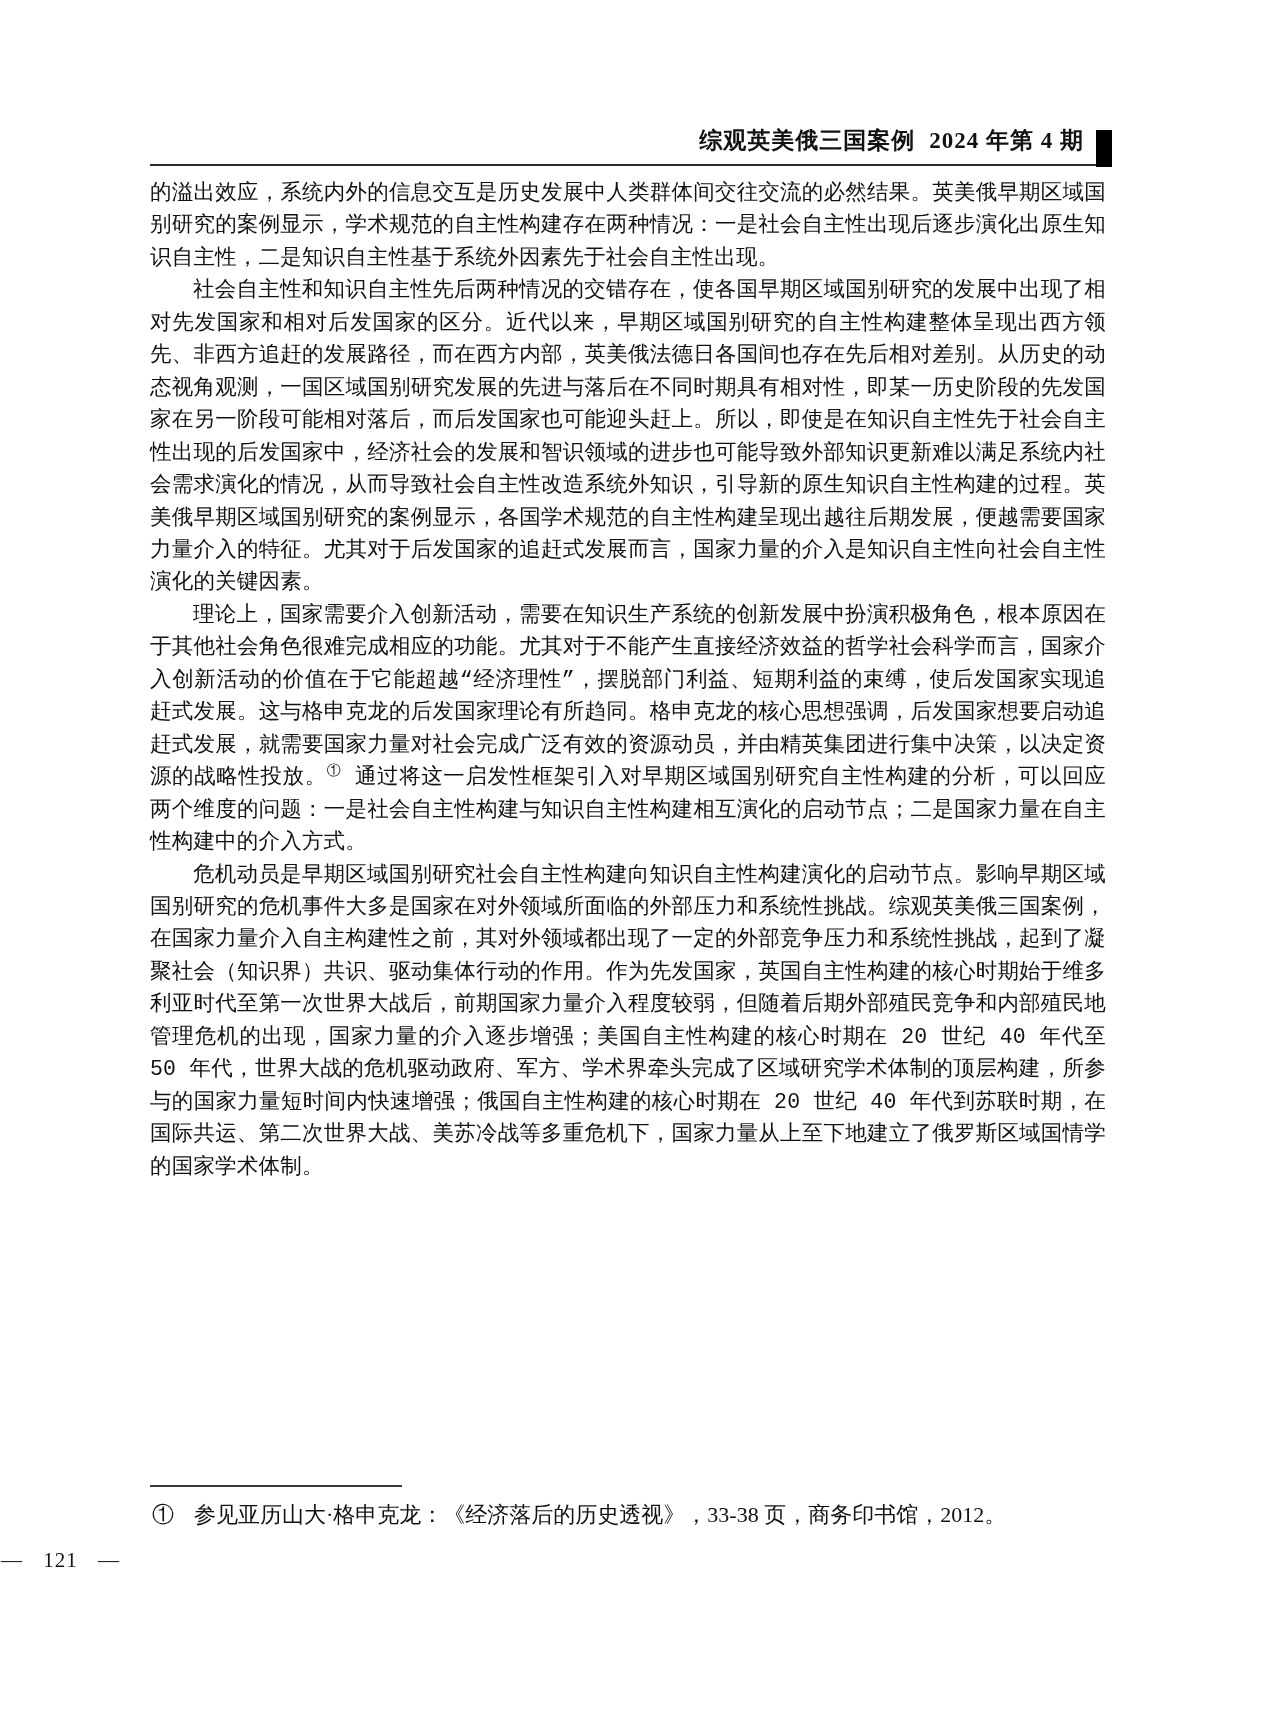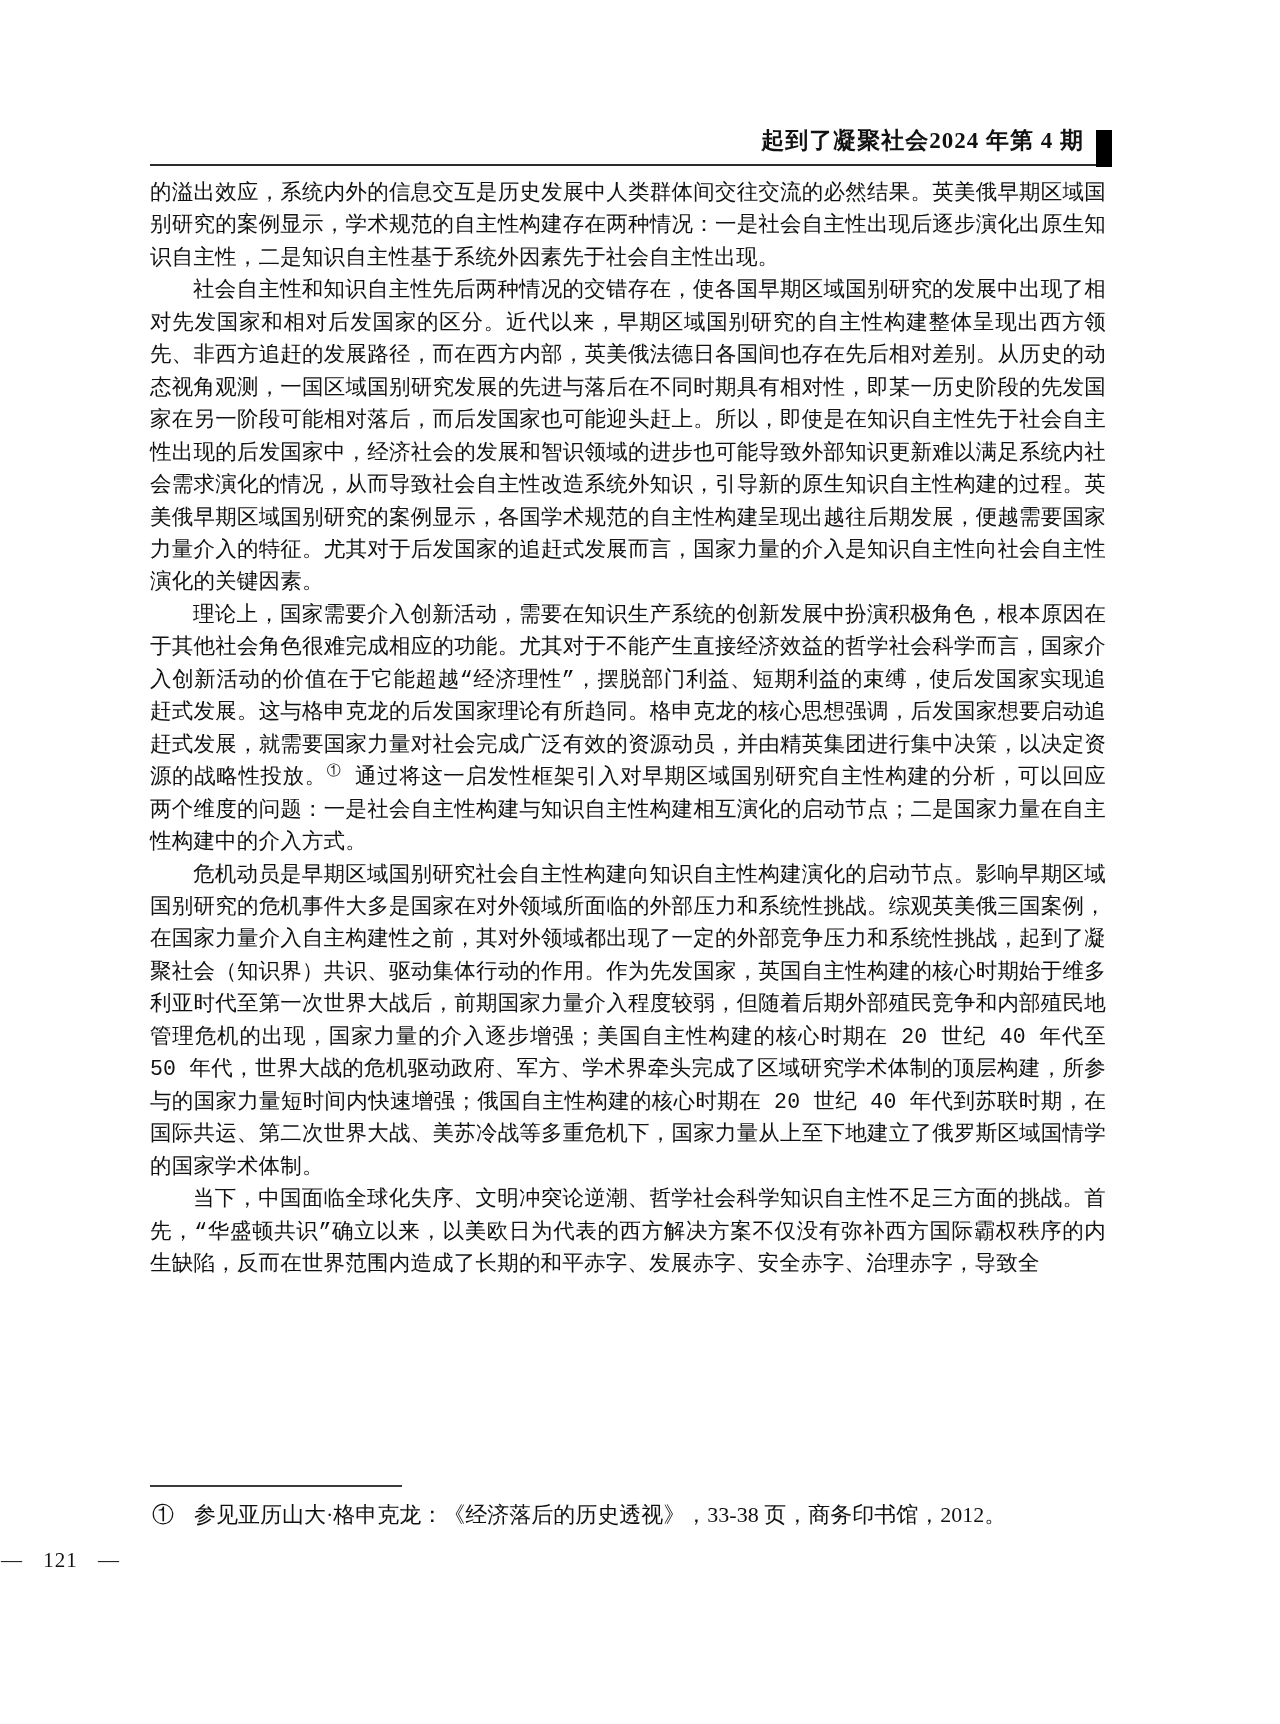--- a/index.html
+++ b/index.html
@@ -19,21 +19,21 @@
     left: 150px; top: 120px;
     width: 962px; height: 46px;
   }
   .running-head .head-text {
     position: absolute;
     right: 28px; bottom: 10px;
     font-size: 23px; font-weight: bold;
     letter-spacing: 1px;
     white-space: nowrap;
   }
-  .running-head .head-text .issue { }
+  .running-head .head-text .issue { margin-left: 14px; }
   .running-head .head-rule {
     position: absolute;
     left: 0; bottom: 0;
     width: 100%; height: 2.5px;
     background: #2b2b2b;
   }
   .running-head .head-block {
     position: absolute;
     right: 0; bottom: -1px;
     width: 16px; height: 37px;
@@ -89,32 +89,31 @@
     word-spacing: 14px;
   }
 </style>
 </head>
 <body>
 
 <div class="page">
 
   <div class="running-head">
     <div class="head-text">
-      <span>起到了凝聚社会</span><span class="issue">2024 年第 4 期</span>
+      <span>综观英美俄三国案例</span><span class="issue">2024 年第 4 期</span>
     </div>
     <div class="head-rule"></div>
     <div class="head-block"></div>
   </div>
 
   <div class="article-body">
       <p class="para">的溢出效应，系统内外的信息交互是历史发展中人类群体间交往交流的必然结果。英美俄早期区域国别研究的案例显示，学术规范的自主性构建存在两种情况：一是社会自主性出现后逐步演化出原生知识自主性，二是知识自主性基于系统外因素先于社会自主性出现。</p>
       <p class="para indent">社会自主性和知识自主性先后两种情况的交错存在，使各国早期区域国别研究的发展中出现了相对先发国家和相对后发国家的区分。近代以来，早期区域国别研究的自主性构建整体呈现出西方领先、非西方追赶的发展路径，而在西方内部，英美俄法德日各国间也存在先后相对差别。从历史的动态视角观测，一国区域国别研究发展的先进与落后在不同时期具有相对性，即某一历史阶段的先发国家在另一阶段可能相对落后，而后发国家也可能迎头赶上。所以，即使是在知识自主性先于社会自主性出现的后发国家中，经济社会的发展和智识领域的进步也可能导致外部知识更新难以满足系统内社会需求演化的情况，从而导致社会自主性改造系统外知识，引导新的原生知识自主性构建的过程。英美俄早期区域国别研究的案例显示，各国学术规范的自主性构建呈现出越往后期发展，便越需要国家力量介入的特征。尤其对于后发国家的追赶式发展而言，国家力量的介入是知识自主性向社会自主性演化的关键因素。</p>
       <p class="para indent">理论上，国家需要介入创新活动，需要在知识生产系统的创新发展中扮演积极角色，根本原因在于其他社会角色很难完成相应的功能。尤其对于不能产生直接经济效益的哲学社会科学而言，国家介入创新活动的价值在于它能超越“经济理性”，摆脱部门利益、短期利益的束缚，使后发国家实现追赶式发展。这与格申克龙的后发国家理论有所趋同。格申克龙的核心思想强调，后发国家想要启动追赶式发展，就需要国家力量对社会完成广泛有效的资源动员，并由精英集团进行集中决策，以决定资源的战略性投放。<sup>①</sup> 通过将这一启发性框架引入对早期区域国别研究自主性构建的分析，可以回应两个维度的问题：一是社会自主性构建与知识自主性构建相互演化的启动节点；二是国家力量在自主性构建中的介入方式。</p>
       <p class="para indent">危机动员是早期区域国别研究社会自主性构建向知识自主性构建演化的启动节点。影响早期区域国别研究的危机事件大多是国家在对外领域所面临的外部压力和系统性挑战。综观英美俄三国案例，在国家力量介入自主构建性之前，其对外领域都出现了一定的外部竞争压力和系统性挑战，起到了凝聚社会（知识界）共识、驱动集体行动的作用。作为先发国家，英国自主性构建的核心时期始于维多利亚时代至第一次世界大战后，前期国家力量介入程度较弱，但随着后期外部殖民竞争和内部殖民地管理危机的出现，国家力量的介入逐步增强；美国自主性构建的核心时期在 20 世纪 40 年代至 50 年代，世界大战的危机驱动政府、军方、学术界牵头完成了区域研究学术体制的顶层构建，所参与的国家力量短时间内快速增强；俄国自主性构建的核心时期在 20 世纪 40 年代到苏联时期，在国际共运、第二次世界大战、美苏冷战等多重危机下，国家力量从上至下地建立了俄罗斯区域国情学的国家学术体制。</p>
-      <p class="para indent">当下，中国面临全球化失序、文明冲突论逆潮、哲学社会科学知识自主性不足三方面的挑战。首先，“华盛顿共识”确立以来，以美欧日为代表的西方解决方案不仅没有弥补西方国际霸权秩序的内生缺陷，反而在世界范围内造成了长期的和平赤字、发展赤字、安全赤字、治理赤字，导致全</p>
     </div>
 
   <div class="footnote-rule"></div>
   <div class="footnote">
     <span class="fn-marker">①</span><span>参见亚历山大·格申克龙：《经济落后的历史透视》，33-38 页，商务印书馆，2012。</span>
   </div>
 
   <div class="page-footer">— 121 —</div>
 
 </div>

